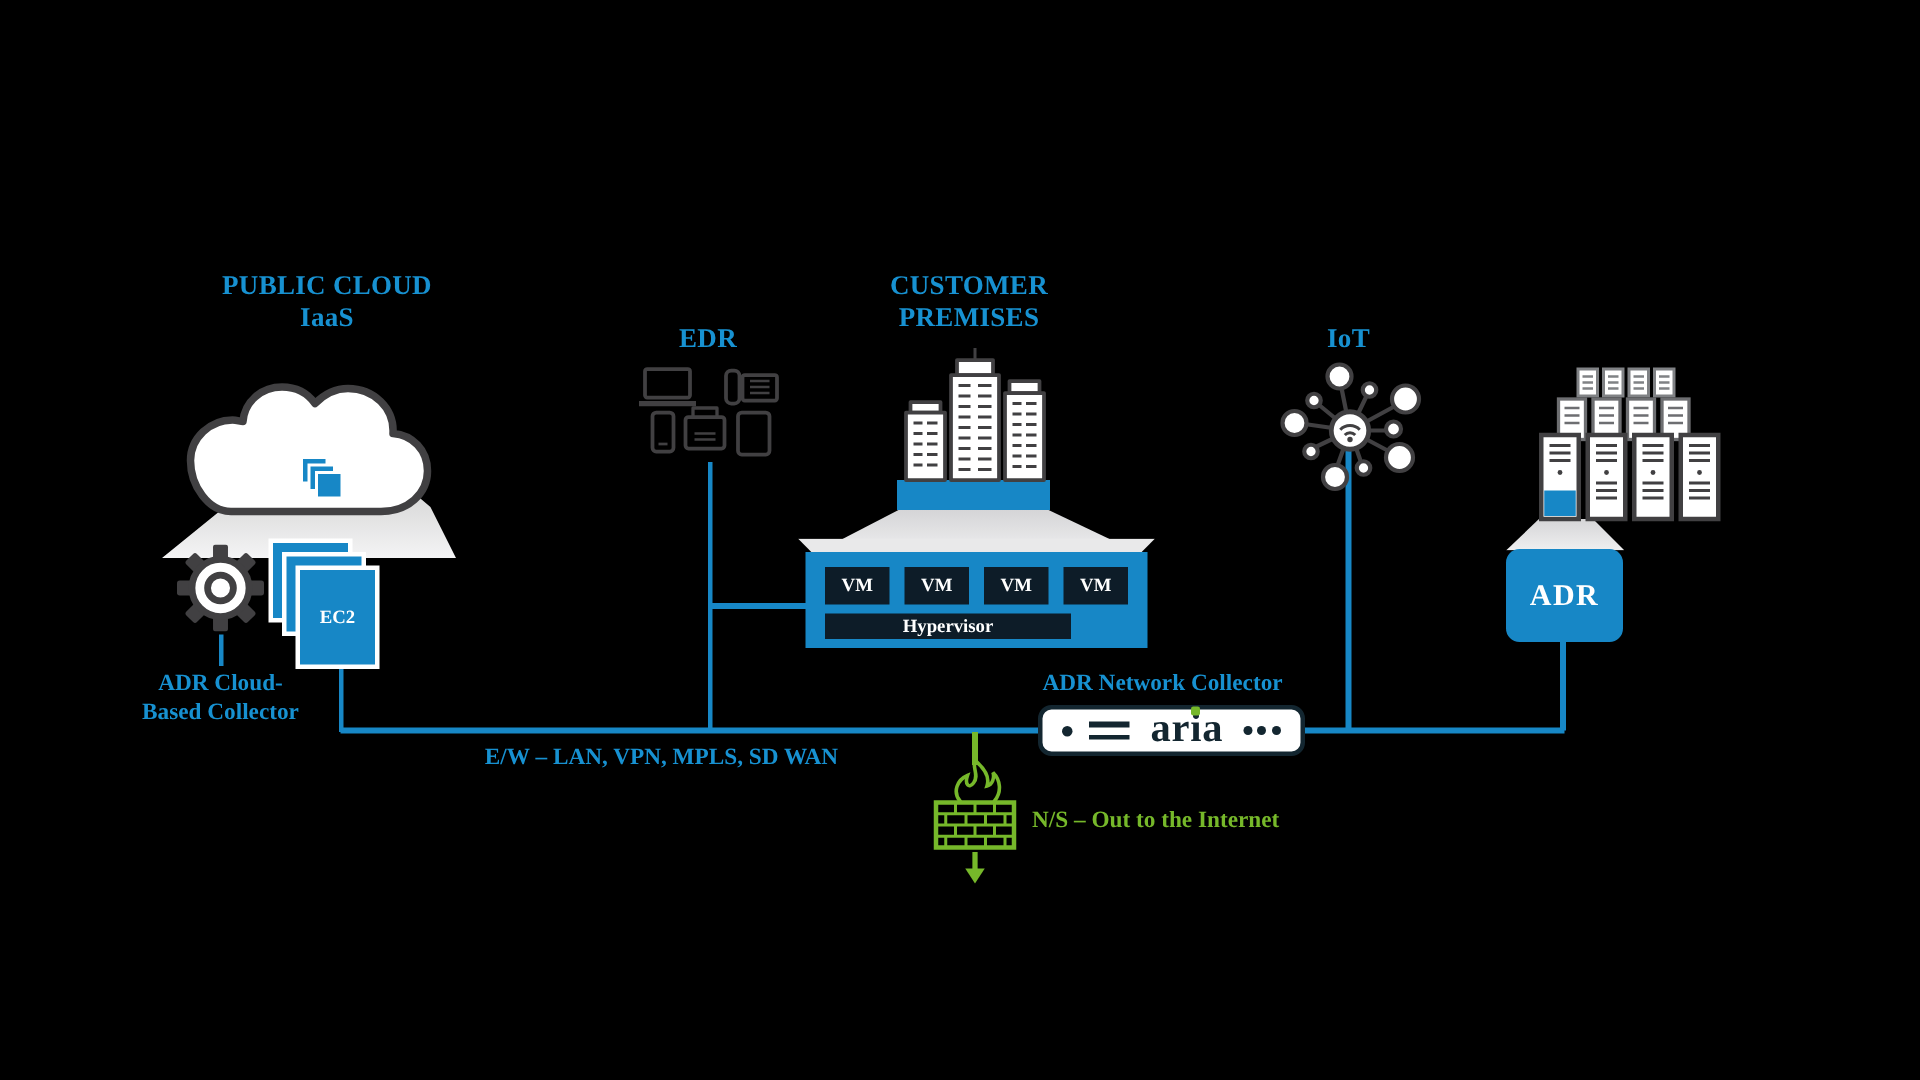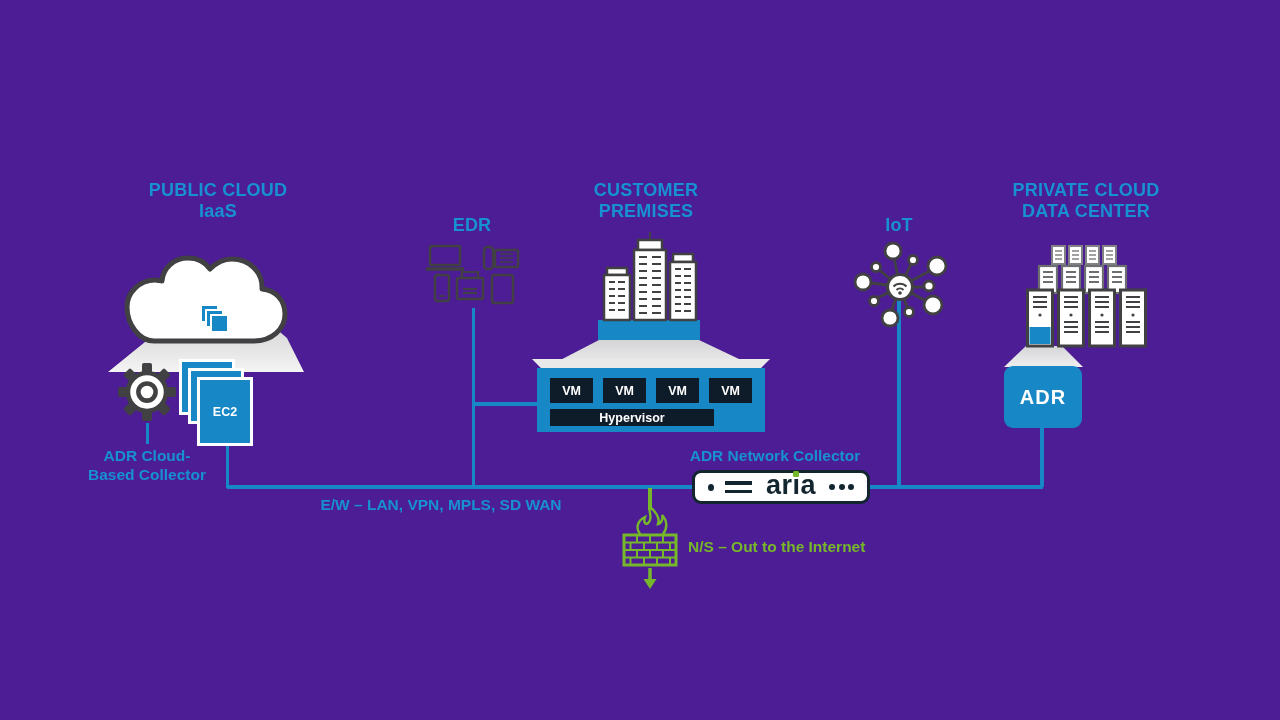--- a/index.html
+++ b/index.html
@@ -1,19 +1,19 @@
 <!DOCTYPE html>
 <html><head>
 <meta charset="utf-8">
 <style>
   * { margin:0; padding:0; box-sizing:border-box; }
   html,body { background:#ffffff; }
   #canvas {
-    position:relative; width:1280px; height:720px; background:#4c1d95;
-    font-family:Liberation Sans, sans-serif; overflow:hidden;
+    position:relative; width:1280px; height:720px; background:#000000;
+    font-family:Liberation Serif, serif; overflow:hidden;
   }
   .abs { position:absolute; }
   .title {
     color:#1791d1; font-weight:bold; font-size:18px; line-height:21px;
     text-align:center; letter-spacing:.2px; z-index:4;
   }
   .lbl {
     color:#1791d1; font-weight:bold; font-size:15.5px; line-height:18.5px;
     text-align:center; z-index:4;
   }
@@ -214,24 +214,20 @@
       <circle cx="85" cy="26" r="9"></circle>
     </g>
     <circle cx="48" cy="47" r="12.5" fill="#ffffff" stroke="#414042" stroke-width="3.2"></circle>
     <g fill="none" stroke="#414042" stroke-width="2">
       <path d="M41.5,46.5 a9,9 0 0 1 13,0"></path>
       <path d="M44.5,50 a5,5 0 0 1 7,0"></path>
     </g>
     <circle cx="48" cy="53" r="1.8" fill="#414042"></circle>
   </svg>
 
-  <div class="abs title" style="left:976px; top:180px; width:220px;">
-    <div>PRIVATE CLOUD</div>
-    <div>DATA CENTER</div>
-  </div>
 
   <svg class="abs icon" style="left:1026px; top:242px;" width="122" height="106" viewBox="0 0 122 106">
 
     <g fill="#ffffff" stroke="#808285" stroke-width="2">
       <rect x="26" y="4" width="13" height="18"></rect>
         <rect x="43" y="4" width="13" height="18"></rect>
       <rect x="60" y="4" width="13" height="18"></rect>
         <rect x="77" y="4" width="13" height="18"></rect>
     </g>
     <g stroke="#808285" stroke-width="1.6">

